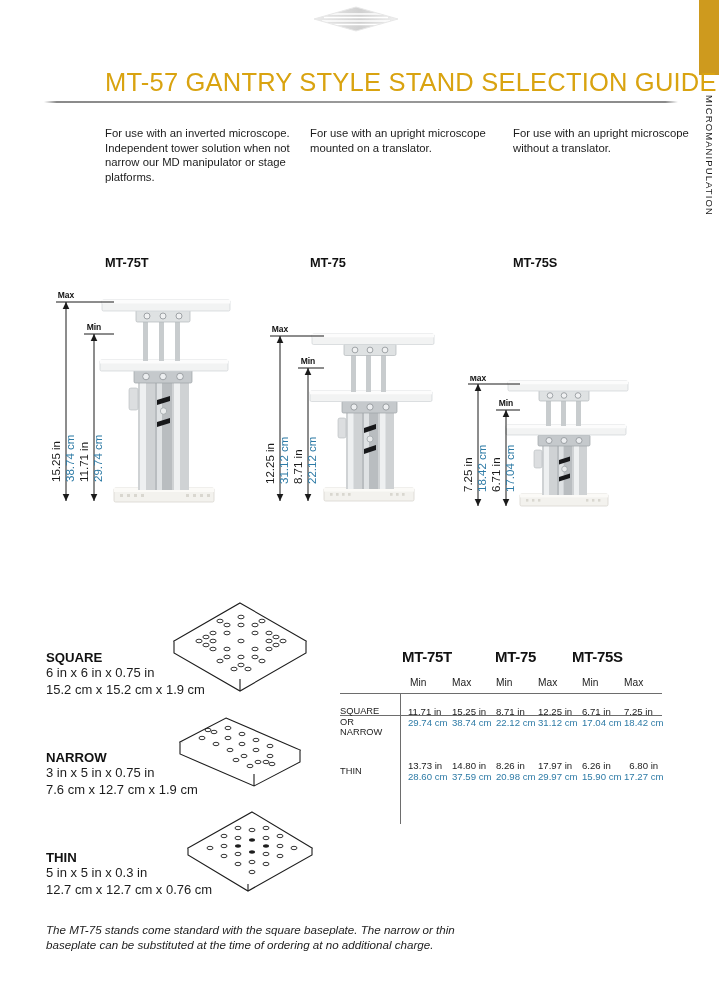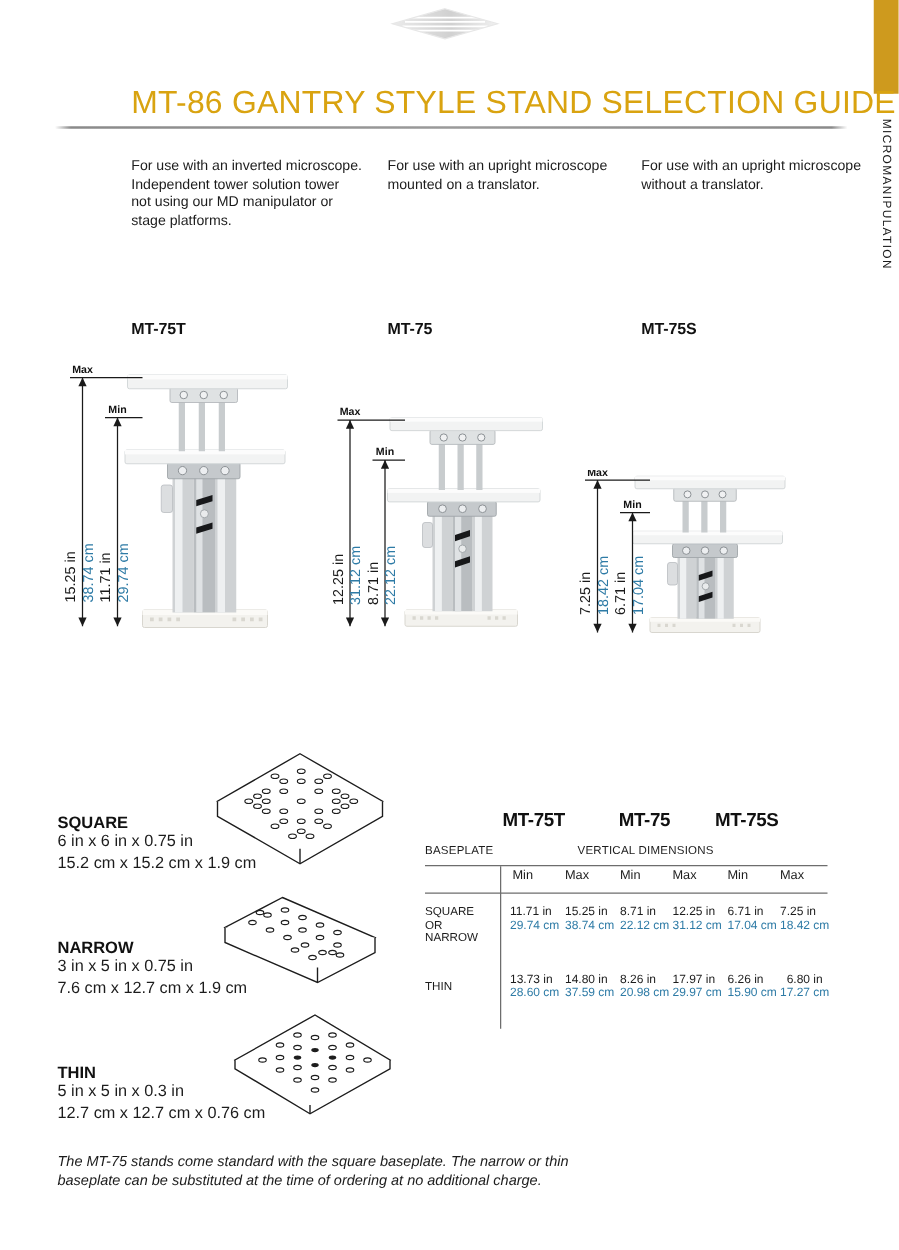--- a/index.html
+++ b/index.html
@@ -134,26 +134,26 @@
       </defs>
       <path d="M44 1 L86 13 L44 25 L2 13 Z" fill="url(#lg)"></path>
       <path d="M18 8 L70 8" stroke="#fff" stroke-width="1.4"></path>
       <path d="M12 11.5 L76 11.5" stroke="#fff" stroke-width="1.4"></path>
       <path d="M10 15 L78 15" stroke="#fff" stroke-width="1.4"></path>
       <path d="M16 18.5 L72 18.5" stroke="#fff" stroke-width="1.4"></path>
       <path d="M44 1 L86 13 L44 25 L2 13 Z" fill="none" stroke="#e3e3e3" stroke-width="1"></path>
     </svg>
   </div>
 
-  <div class="title">MT-86 GANTRY STYLE STAND SELECTION GUIDE</div>
+  <div class="title">MT-57 GANTRY STYLE STAND SELECTION GUIDE</div>
   <div class="rule-top"></div>
 
   <div class="cols">
     <div class="col c0">
-      <p>For use with an inverted microscope. Independent tower solution tower not using our MD manipulator or stage platforms.</p>
+      <p>For use with an inverted microscope. Independent tower solution when not narrow our MD manipulator or stage platforms.</p>
     </div>
     <div class="col c1">
       <p>For use with an upright microscope mounted on a translator.</p>
     </div>
     <div class="col c2">
       <p>For use with an upright microscope without a translator.</p>
     </div>
   </div>
 
   <div class="model-label m0">MT-75T</div>
@@ -486,24 +486,20 @@
 
   <div class="tbl">
     <div class="tbl-models">
       <span class="tm0">MT-75T</span>
       <span class="tm1">MT-75</span>
       <span class="tm2">MT-75S</span>
     </div>
 
     <div class="tbl-grid">
 
-      <div class="hrow">
-        <span class="bl">BASEPLATE</span>
-        <span class="vd">VERTICAL DIMENSIONS</span>
-      </div>
       <div class="line" style="top:20px;"></div>
 
       <div class="mmrow" style="margin-top:1px;">
         <span style="left:70px">Min</span>
         <span style="left:112px">Max</span>
         <span style="left:156px">Min</span>
         <span style="left:198px">Max</span>
         <span style="left:242px">Min</span>
         <span style="left:284px">Max</span>
       </div>

